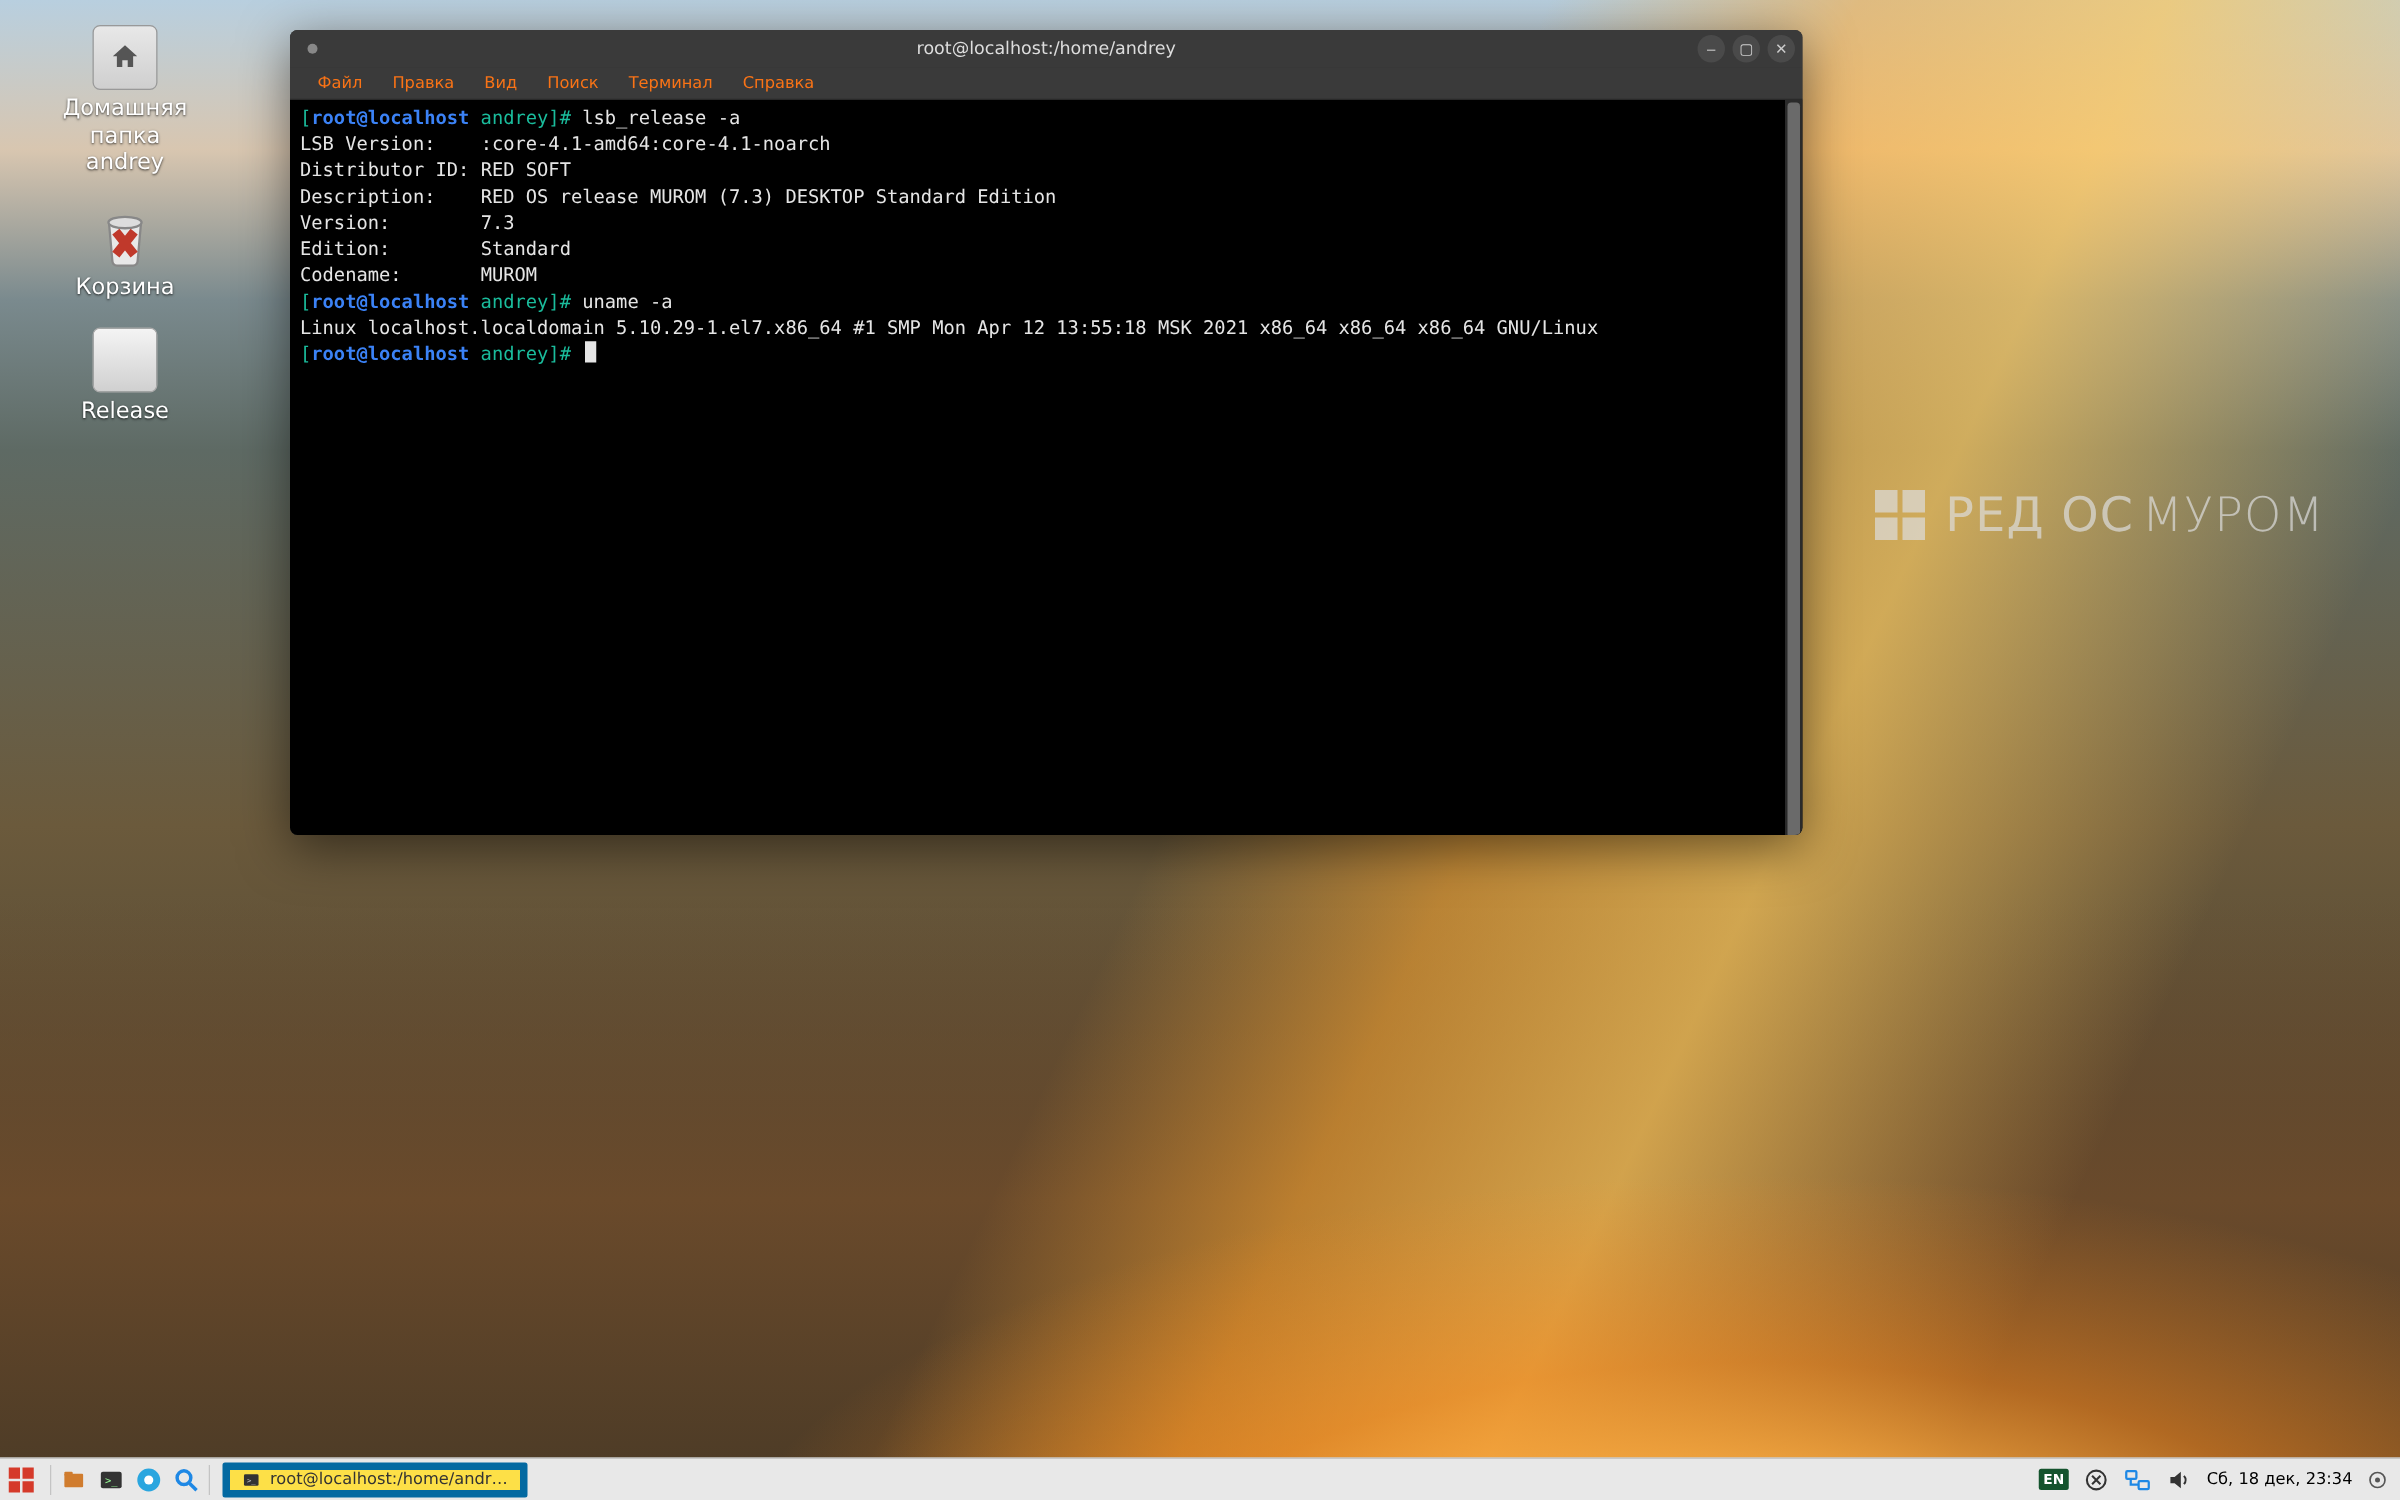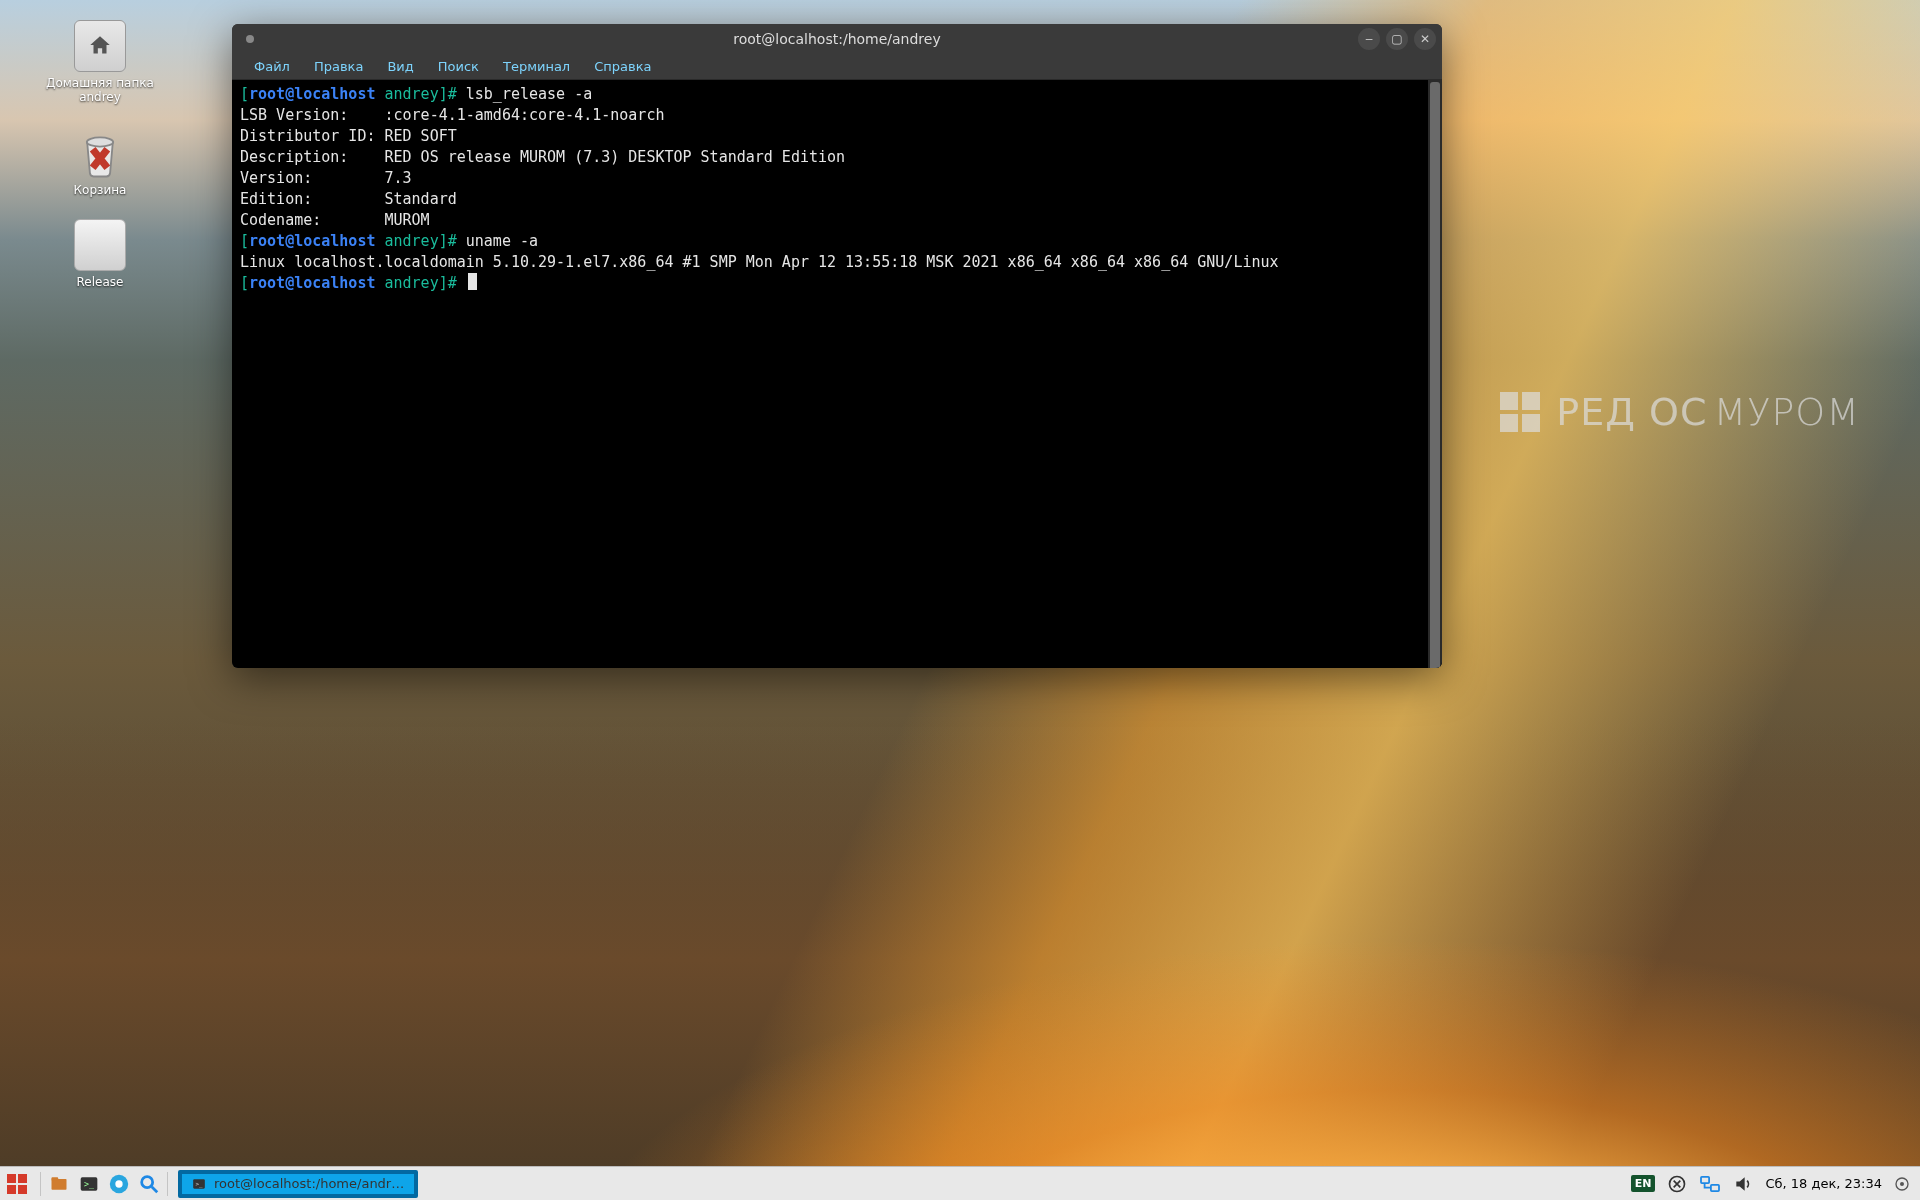--- a/index.html
+++ b/index.html
@@ -15,21 +15,21 @@
       
       linear-gradient(to top, #4a3a26 0%, #6a4a2b 20%, transparent 40%),
       
       linear-gradient(to bottom, #b8cfdf 0%, #d8c6b0 10%, #7a8a8e 20%, #5e6a64 30%, #6b5a3c 55%, #3a3226 100%);
   }
   
   
   .desktop-icons { position: absolute; top: 20px; left: 40px; width: 120px; }
   .dicon { display:flex; flex-direction:column; align-items:center; margin-bottom:22px; cursor:pointer; }
   .dicon .glyph { width:52px; height:52px; display:flex; align-items:center; justify-content:center; border-radius:6px; }
-  .dicon .lbl  { color:#fff; font-size:12px; text-align:center; text-shadow:0 1px 2px rgba(0,0,0,.8); margin-top:4px; line-height:1.2; max-width:120px; }
+  .dicon .lbl  { color:#fff; font-size:18px; text-align:center; text-shadow:0 1px 2px rgba(0,0,0,.8); margin-top:4px; line-height:1.2; max-width:120px; }
   .folder-home { background:linear-gradient(#e8e8e8,#cfcfcf); border:1px solid #999; }
   .folder-home svg { width:26px; height:26px; fill:#555;}
   .trash { }
   .trash svg { width:44px; height:52px; }
   .drive { background:linear-gradient(#f4f4f4,#d0d0d0); width:58px; height:34px; border-radius:7px; border:1px solid #aaa; }
 
   
   .watermark { position:absolute; right:60px; top:390px; display:flex; align-items:center; gap:16px; opacity:.7; }
   .watermark .wm-logo { width:40px; height:40px; display:grid; grid-template-columns:1fr 1fr; grid-template-rows:1fr 1fr; gap:4px; }
   .watermark .wm-logo span{ background:#ddd; }
@@ -44,21 +44,21 @@
   }
   .titlebar { height:30px; background:#3a3a3a; display:flex; align-items:center; position:relative; }
   .titlebar .dot { width:8px; height:8px; border-radius:50%; background:#888; margin-left:14px;}
   .titlebar .title { position:absolute; left:0; right:0; text-align:center; color:#ddd; font-size:14px; pointer-events:none;}
   .titlebar .win-controls{ position:absolute; right:6px; top:4px; display:flex; gap:6px;}
   .titlebar .win-controls button{
     width:22px; height:22px; border-radius:50%; border:none; background:#4a4a4a; color:#ccc;
     font-size:12px; line-height:22px; cursor:pointer;
   }
   .menubar { height:26px; background:#3a3a3a; display:flex; align-items:center; padding:0 10px; gap:0; border-bottom:1px solid #2a2a2a;}
-  .menubar .mitem { color:#7dd3fc; font-size:13px; padding:3px 12px; cursor:pointer; }
+  .menubar .mitem { color:#f97316; font-size:13px; padding:3px 12px; cursor:pointer; }
   .term-body {
     flex:1; background:#000; color:#e5e5e5;
     font-family:"DejaVu Sans Mono","Liberation Mono",monospace; font-size:15px;
     line-height:21px; padding:4px 8px 8px 8px; position:relative; white-space:pre; overflow:hidden;
   }
   .term-scrollbar{ position:absolute; right:0; top:0; bottom:0; width:14px; background:#2a2a2a;}
   .term-scrollbar .thumb{ position:absolute; left:2px; right:2px; top:2px; height:100%; background:#6a6a6a; border-radius:3px;}
   .c-white  { color:#e5e5e5; }
   .c-red    { color:#3b82f6; font-weight:bold;}
   .c-teal   { color:#1abc9c; }
@@ -71,21 +71,21 @@
     display:flex; align-items:center; font-size:13px; color:#333;
   }
   .taskbar .start{ width:30px; height:30px; margin:0 4px 0 2px; display:grid;
     grid-template-columns:1fr 1fr; grid-template-rows:1fr 1fr; gap:2px; padding:5px; cursor:pointer;}
   .taskbar .start span{ background:#d53a2a;}
   .taskbar .sep{ width:1px; height:24px; background:#c4c4c4; margin:0 4px;}
   .taskbar .ql{ display:flex; align-items:center; gap:2px;}
   .taskbar .ql .qbtn{ width:28px; height:28px; display:flex; align-items:center; justify-content:center; cursor:pointer;}
   .taskbar .task{
     display:flex; align-items:center; gap:8px; height:28px; padding:0 10px;
-    background:#0ea5e9; border:4px solid #0369a1; border-radius:2px; margin-left:6px; min-width:200px; cursor:pointer;
+    background:#fde047; border:6px solid #0369a1; border-radius:2px; margin-left:6px; min-width:200px; cursor:pointer;
   }
   .taskbar .task svg{ width:14px; height:14px;}
   .taskbar .spacer{ flex:1;}
   .taskbar .tray{ display:flex; align-items:center; gap:12px; padding-right:10px;}
   .taskbar .tray .tbtn{ display:flex; align-items:center; justify-content:center; cursor:pointer;}
   .taskbar .lang{ background:#14532d; color:#fff; font-size:11px; font-weight:bold;
     padding:2px 4px; border-radius:2px;}
   .taskbar .clock{ font-size:13px; color:#000000; white-space:nowrap;}
   svg { display:block; }
 </style>

